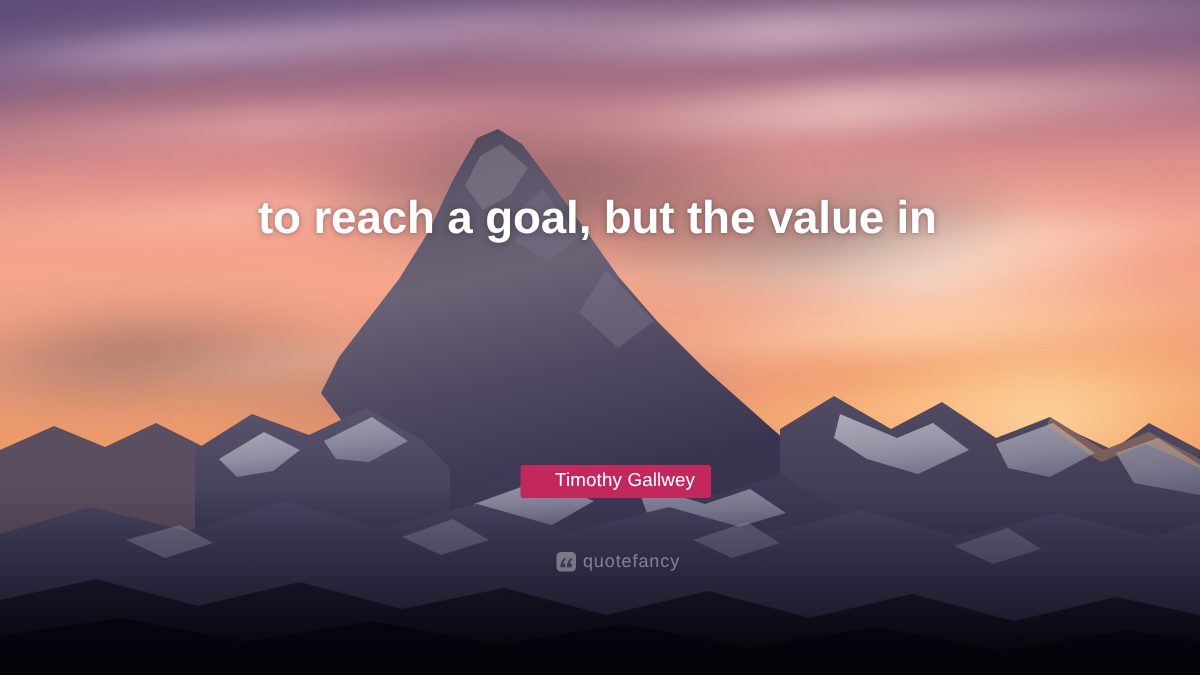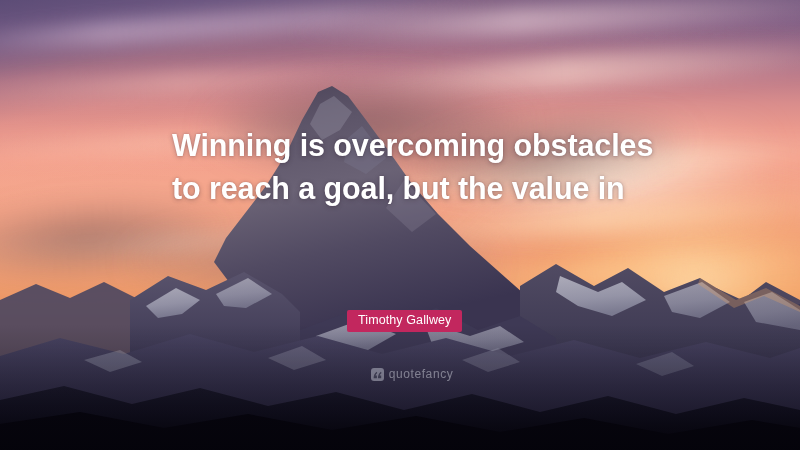--- a/index.html
+++ b/index.html
@@ -161,21 +161,21 @@
     line-height: 43px;
     letter-spacing: -0.1px;
     white-space: nowrap;
     text-shadow: 0 1px 5px rgba(40,22,40,0.30), 0 0 2px rgba(40,22,40,0.20);
   }
 
   .author-badge {
     position: absolute;
     left: 347px;
     top: 310px;
-    padding: 3px 11px 4px 11px;
+    padding: 3px 11px 4px 23px;
     background: #c2275e;
     border-radius: 2px;
     color: #ffffff;
     font-family: "Liberation Sans", sans-serif;
     font-size: 12.5px;
     font-weight: 400;
     letter-spacing: 0.1px;
     line-height: 15px;
     white-space: nowrap;
   }
@@ -323,21 +323,20 @@
       <path d="M0,424 L80,412 L164,428 L248,414 L332,430 L416,416 L500,432 L584,418
                L668,434 L752,420 L800,428 L800,450 L0,450 Z" fill="#06050c"></path>
 
       <path d="M700,278 L736,300 L766,288 L800,306 L800,312 L764,296 L734,308 L698,284 Z" fill="#e9a163" opacity="0.30"></path>
     </svg>
   </div>
 
   <div class="vignette"></div>
 
   <div class="quote-block">
-    <div class="quote-line">Winning is overcoming obstacles</div>
     <div class="quote-line">to reach a goal, but the value in</div>
   </div>
 
   <div class="author-badge">Timothy Gallwey</div>
 
   <div class="watermark">
     <span class="wm-badge">
       <svg width="9" height="8" viewBox="0 0 9 8" aria-hidden="true">
         <path d="M0.6,7.2 C0.6,4.4 1.6,2.2 3.6,0.8 L4.3,1.9 C3.2,2.7 2.6,3.6 2.5,4.6
                  L3.9,4.6 L3.9,7.2 Z" fill="#4a4d5e"></path>

